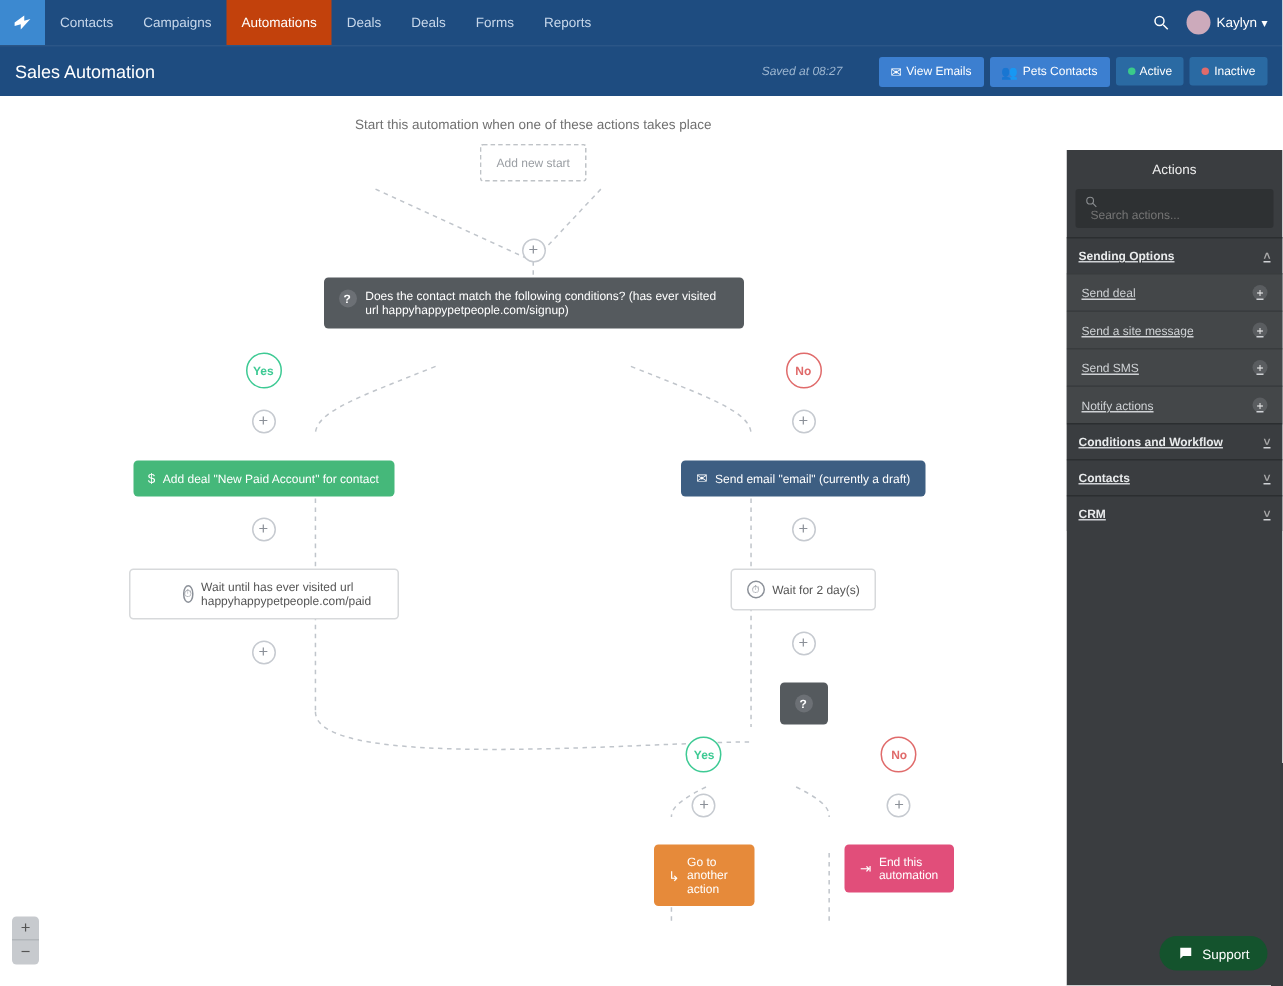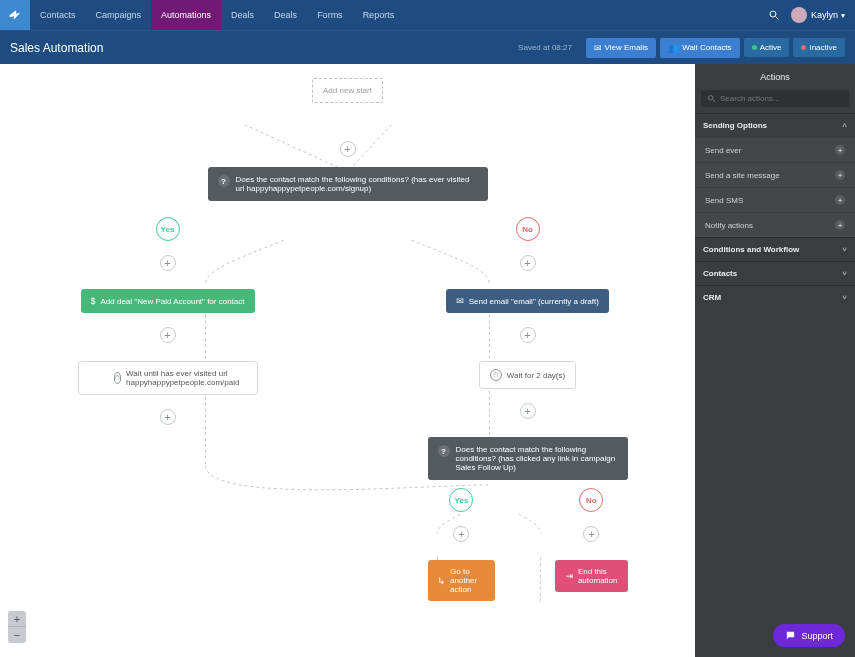--- a/index.html
+++ b/index.html
@@ -4,49 +4,49 @@
 <style>
   * { box-sizing: border-box; margin: 0; padding: 0; font-family: -apple-system, BlinkMacSystemFont, "Segoe UI", Arial, sans-serif; }
   body { background: #fff; width: 855px; height: 657px; overflow: hidden; position: relative; }
 
   
   .topbar { display: flex; align-items: center; background: #1e4c80; height: 30px; color: #fff; font-size: 9px; }
   .logo { width: 30px; height: 30px; background: #3c89d0; display: flex; align-items: center; justify-content: center; }
   .logo svg { width: 14px; height: 14px; fill: #fff; }
   .nav { display: flex; align-items: stretch; height: 100%; }
   .nav-item { padding: 0 10px; display: flex; align-items: center; cursor: pointer; font-weight: 500; color: #c7d7ea; }
-  .nav-item.active { background: #701a75; color: #fff; }
+  .nav-item.active { background: #c2410c; color: #fff; }
   .topbar-spacer { flex: 1; }
   .search-btn { width: 26px; display:flex; align-items:center; justify-content:center; }
   .avatar { width: 16px; height: 16px; border-radius: 50%; background: #cab; margin: 0 4px; display:inline-block; }
   .user { display:flex; align-items:center; font-size:9px; padding-right:10px; cursor:pointer;text-align:center;}
   .caret { font-size: 8px; margin-left: 3px; }
 
   
   .subbar { display: flex; align-items: center; background: #1e4c80; height: 34px; padding: 0 10px; border-top: 1px solid rgba(255,255,255,0.06);}
   .page-title { color: #fff; font-size: 12px; font-weight: 500; }
   .subbar-spacer { flex:1; }
-  .saved { color: #9db6d0; font-size: 8px; margin-right:10px;}
+  .saved { color: #9db6d0; font-size: 8px; margin-right:20px;font-style:italic;}
   .btn { display:inline-flex; align-items:center; justify-content:center; border-radius:2px; padding: 5px 8px; font-size:8px; cursor:pointer; margin-left:4px; color:#fff;}
   .btn-blue { background:#3c7fd0; }
   .btn-outline { background:#2a6aa3; }
   .btn .dot { width:5px; height:5px; border-radius:50%; margin-right:3px;}
   .dot-green{background:#3aca8a;} .dot-red{background:#e06b6b;}
   .btn .ico { margin-right:3px; font-size:9px;}
 
   
   .main { display:flex; height: calc(657px - 64px); }
   .canvas { flex:1; position:relative; overflow:hidden; background:#fff;}
-  .sidebar { width:160px; background:#3a3d40; color:#cfd2d5; font-size:8px; display:flex; flex-direction:column;}
+  .sidebar { width:144px; background:#3a3d40; color:#cfd2d5; font-size:8px; display:flex; flex-direction:column;margin-top:36px;}
 
   
   .side-title { text-align:center; padding:8px 0; font-size:9px; font-weight:500; color:#eee;}
-  .side-search { margin:0 6px 6px; background:#2e3133; border-radius:2px; padding:4px 6px; display:flex; align-items:flex-start; color:#8a8d90; }
+  .side-search { margin:0 6px 6px; background:#2e3133; border-radius:2px; padding:4px 6px; display:flex; align-items:flex-start; color:#8a8d90;flex-direction:column; }
   .side-search input { background:transparent; border:0; outline:0; color:#cfd2d5; font-size:8px; flex:1; margin-left:4px;}
-  .side-group { background:#3a3d40; border-top:1px solid #2b2e30;}
+  .side-group { background:#3a3d40; border-top:1px solid #2b2e30;text-decoration:underline;}
   .side-group-head { display:flex; align-items:center; justify-content:space-between; padding:7px 8px; cursor:pointer; font-weight:600; color:#e9ebec;}
   .side-group-head .chev { font-size:8px; color:#aaa;}
   .side-item { display:flex; align-items:center; justify-content:space-between; padding:7px 10px; background:#444749; border-top:1px solid #393c3e; cursor:pointer;}
   .side-item .plus { width:10px; height:10px; border-radius:50%; background:#5a5d60; display:flex; align-items:center; justify-content:center; font-size:8px; color:#eee;}
 
   
   .flow { position:absolute; inset:0; padding: 14px 30px 20px; display:flex; flex-direction:column; align-items:center; }
   .flow-hint { font-size:9px; color:#707070; text-align:center; margin-bottom:8px; }
   .trigger-row { display:flex; gap:8px; align-items:center;}
   .trigger-box { border:1px solid #d7d9db; background:#fff; font-size:8px; color:#555; padding:7px 10px; border-radius:2px; text-align:center;}
@@ -71,21 +71,21 @@
   .act-pink  { background:#e14e7a;}
   .act-wait  { background:#fff; color:#555; border:1px solid #d7d9db;}
   .act-wait .circ { width:12px; height:12px; border:1.2px solid #8b9098; border-radius:50%; display:flex; align-items:center; justify-content:center; font-size:7px; color:#8b9098;}
   .action .ico { font-size:9px;}
   .action.big { min-width: 120px; justify-content:center;}
   
   .zoom { position:absolute; left:8px; bottom:14px; background:#c7cace; border-radius:3px; display:flex; flex-direction:column; overflow:hidden;}
   .zoom button { width:18px; height:16px; background:transparent; border:0; color:#555; font-size:11px; cursor:pointer;}
   .zoom button:first-child{border-bottom:1px solid #b2b6ba;}
 
-  .support { position:absolute; right:10px; bottom:10px; background:#6d28d9; color:#fff; border-radius:14px; padding:6px 12px; font-size:9px; display:flex; align-items:center; gap:5px; cursor:pointer;}
+  .support { position:absolute; right:10px; bottom:10px; background:#14532d; color:#fff; border-radius:14px; padding:6px 12px; font-size:9px; display:flex; align-items:center; gap:5px; cursor:pointer;}
 
   
   .wires { position:absolute; inset:0; pointer-events:none; }
   .wires line, .wires path { stroke:#c0c5cb; stroke-width:1; fill:none; stroke-dasharray:3 3;}
   
   .col { display:flex; flex-direction:column; align-items:center;}
   .vspace-xs{height:6px;} .vspace-s{height:10px;} .vspace-m{height:14px;}
   .gap4{gap:4px;}  
 </style>
 </head>
@@ -123,21 +123,21 @@
 <div class="subbar">
   <div class="page-title">Sales Automation</div>
   <div class="subbar-spacer"></div>
   <div class="saved">Saved at 08:27</div>
   <div class="btn btn-blue">
       <span class="ico">✉</span>
       <span>View Emails</span>
     </div>
   <div class="btn btn-blue">
       <span class="ico">👥</span>
-      <span>Wait Contacts</span>
+      <span>Pets Contacts</span>
     </div>
   <div class="btn btn-outline">
       <span class="dot dot-green"></span>
       <span>Active</span>
     </div>
   <div class="btn btn-outline">
       <span class="dot dot-red"></span>
       <span>Inactive</span>
     </div>
 </div>
@@ -160,20 +160,21 @@
 
       <path d="M210 410 C210 450,430 430,500 430"></path>
 
       <path d="M470 460 C450 470,447 475,447 480"></path>
       <path d="M530 460 C550 470,552 475,552 480"></path>
       <line x1="447" y1="504" x2="447" y2="552"></line>
       <line x1="552" y1="504" x2="552" y2="552"></line>
     </svg>
 
     <div class="flow">
+      <div class="flow-hint">Start this automation when one of these actions takes place</div>
       <div class="trigger-row">
         <div class="trigger-box dashed">Add new start</div>
       </div>
 
       <div class="vspace-m"></div>
         <div class="vspace-m"></div>
         <div class="vspace-s"></div>
       <div class="plus-node">+</div>
       <div class="vspace-s"></div>
 
@@ -221,21 +222,20 @@
           <div class="action act-wait">
             <span class="circ">⏱</span>
             <span>Wait for 2 day(s)</span>
           </div>
           <div class="vspace-xs"></div>
           <div class="plus-node">+</div>
           <div class="vspace-s"></div>
 
           <div class="cond" style="max-width:260px;">
             <div class="q">?</div>
-            <div>Does the contact match the following conditions? (has clicked any link in campaign Sales Follow Up)</div>
           </div>
 
           <div class="branches" style="gap:60px; margin-top:4px;">
             <div class="branch col gap4">
               <div class="pill yes">Yes</div>
               <div class="vspace-xs"></div>
               <div class="plus-node">+</div>
               <div class="vspace-s"></div>
               <div class="action act-orange">
                 <span class="ico">↳</span>
@@ -273,21 +273,21 @@
         </svg>
       <input placeholder="Search actions..." style="">
     </div>
 
     <div class="side-group">
       <div class="side-group-head">
         <span>Sending Options</span>
         <span class="chev">˄</span>
       </div>
       <div class="side-item">
-          <span>Send ever</span>
+          <span>Send deal</span>
           <span class="plus">+</span>
         </div>
       <div class="side-item">
           <span>Send a site message</span>
           <span class="plus">+</span>
         </div>
       <div class="side-item">
           <span>Send SMS</span>
           <span class="plus">+</span>
         </div>

